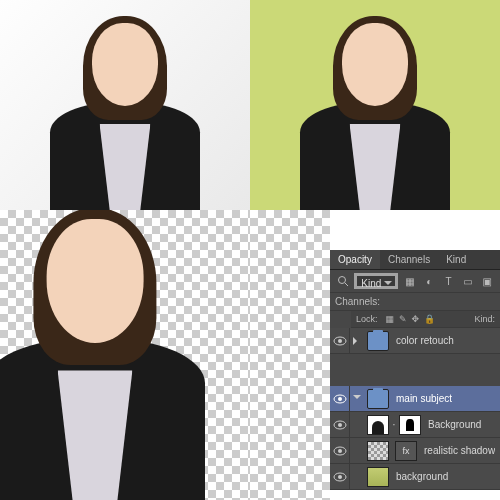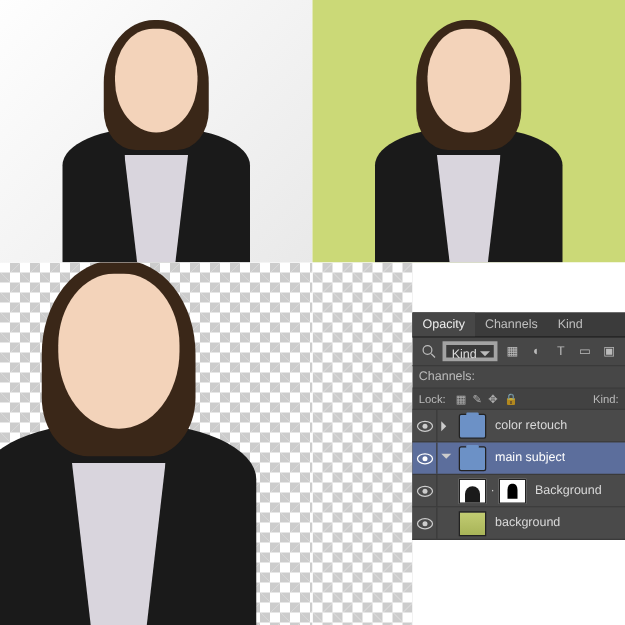--- a/index.html
+++ b/index.html
@@ -43,27 +43,27 @@
 .panel-tabs { display:flex; background:#3b3b3b; border-bottom:1px solid #222; }
 .panel-tab { padding:4px 8px; color:#bfbfbf; }
 .panel-tab.active { background:#474747; color:#eee; }
 
 .row { display:flex; align-items:center; gap:4px; padding:3px 5px; border-bottom:1px solid #3a3a3a; }
 .select { flex:1; background:#3a3a3a; border:3px solid #a3a3a3; color:#ddd; padding:1px 14px 1px 4px; position:relative; height:16px; line-height:14px; }
 .select::after{content:"";position:absolute;right:3px;top:5px;border:4px solid transparent;border-top-color:#bbb;}
 .icon-btn { width:16px; height:16px; display:flex; align-items:center; justify-content:center; color:#bbb; }
 .label { color:#bbb; }
 
-.lock-row { font-size:9px; background:#424242; }
+.lock-row { font-size:9px; background:#424242;margin-left:21px; }
 .lock-icons { display:flex; gap:5px; margin-left:4px; }
 .lock-icons span{opacity:.7;}
 
 .layers { background:#474747; }
 .layer { display:flex; align-items:center; height:26px; border-bottom:1px solid #3a3a3a; background:#4a4a4a; }
-.layer.selected { background:#5c6e9c; color:#fff; }
+.layer.selected { background:#5c6e9c; color:#fff;margin-top:32px; }
 .eye { width:20px; display:flex; justify-content:center; border-right:1px solid #3a3a3a; height:100%; align-items:center; }
 .toggle-col { width:14px; display:flex; justify-content:center; }
 .tri { width:0;height:0;border:4px solid transparent;border-left-color:#ccc; }
 .tri.open { transform:rotate(90deg); }
 .thumb { width:22px; height:20px; background:#666; border:1px solid #222; margin:0 3px; flex-shrink:0; display:flex; align-items:center; justify-content:center; font-size:9px;}
 .thumb.folder{background:#6c91c6;border-radius:2px;}
 .thumb.folder::before{content:"";width:10px;height:3px;background:#6c91c6;position:relative;top:-9px;border-radius:1px 1px 0 0;}
 .thumb.checker-sm{background-image:linear-gradient(45deg,#999 25%,transparent 25%),linear-gradient(-45deg,#999 25%,transparent 25%),linear-gradient(45deg,transparent 75%,#999 75%),linear-gradient(-45deg,transparent 75%,#999 75%);background-size:6px 6px;background-position:0 0,0 3px,3px -3px,-3px 0;background-color:#ddd;}
 .thumb.grad{background:linear-gradient(180deg,#c2cc72,#a8b458);}
 .thumb.portrait{background:#fff;position:relative;}
@@ -191,20 +191,32 @@
                 <circle cx="7" cy="5" r="2" fill="#ccc"></circle>
               </svg>
             </div>
           <div class="toggle-col indent1"></div>
           <div class="thumb portrait"></div>
           <div class="link-dot">·</div>
           <div class="thumb mask"></div>
           <div class="layer-name">Background</div>
         </div>
 
+        <div class="layer">
+          <div class="eye">
+              <svg width="14" height="10" viewBox="0 0 14 10">
+                <ellipse cx="7" cy="5" rx="6" ry="4" fill="none" stroke="#ccc"></ellipse>
+                <circle cx="7" cy="5" r="2" fill="#ccc"></circle>
+              </svg>
+            </div>
+          <div class="toggle-col indent1"></div>
+          <div class="thumb checker-sm"></div>
+          <div class="thumb fx">fx</div>
+          <div class="layer-name">realistic shadow</div>
+        </div>
 
         <div class="layer">
           <div class="eye">
               <svg width="14" height="10" viewBox="0 0 14 10">
                 <ellipse cx="7" cy="5" rx="6" ry="4" fill="none" stroke="#ccc"></ellipse>
                 <circle cx="7" cy="5" r="2" fill="#ccc"></circle>
               </svg>
             </div>
           <div class="toggle-col indent1"></div>
           <div class="thumb grad"></div>

